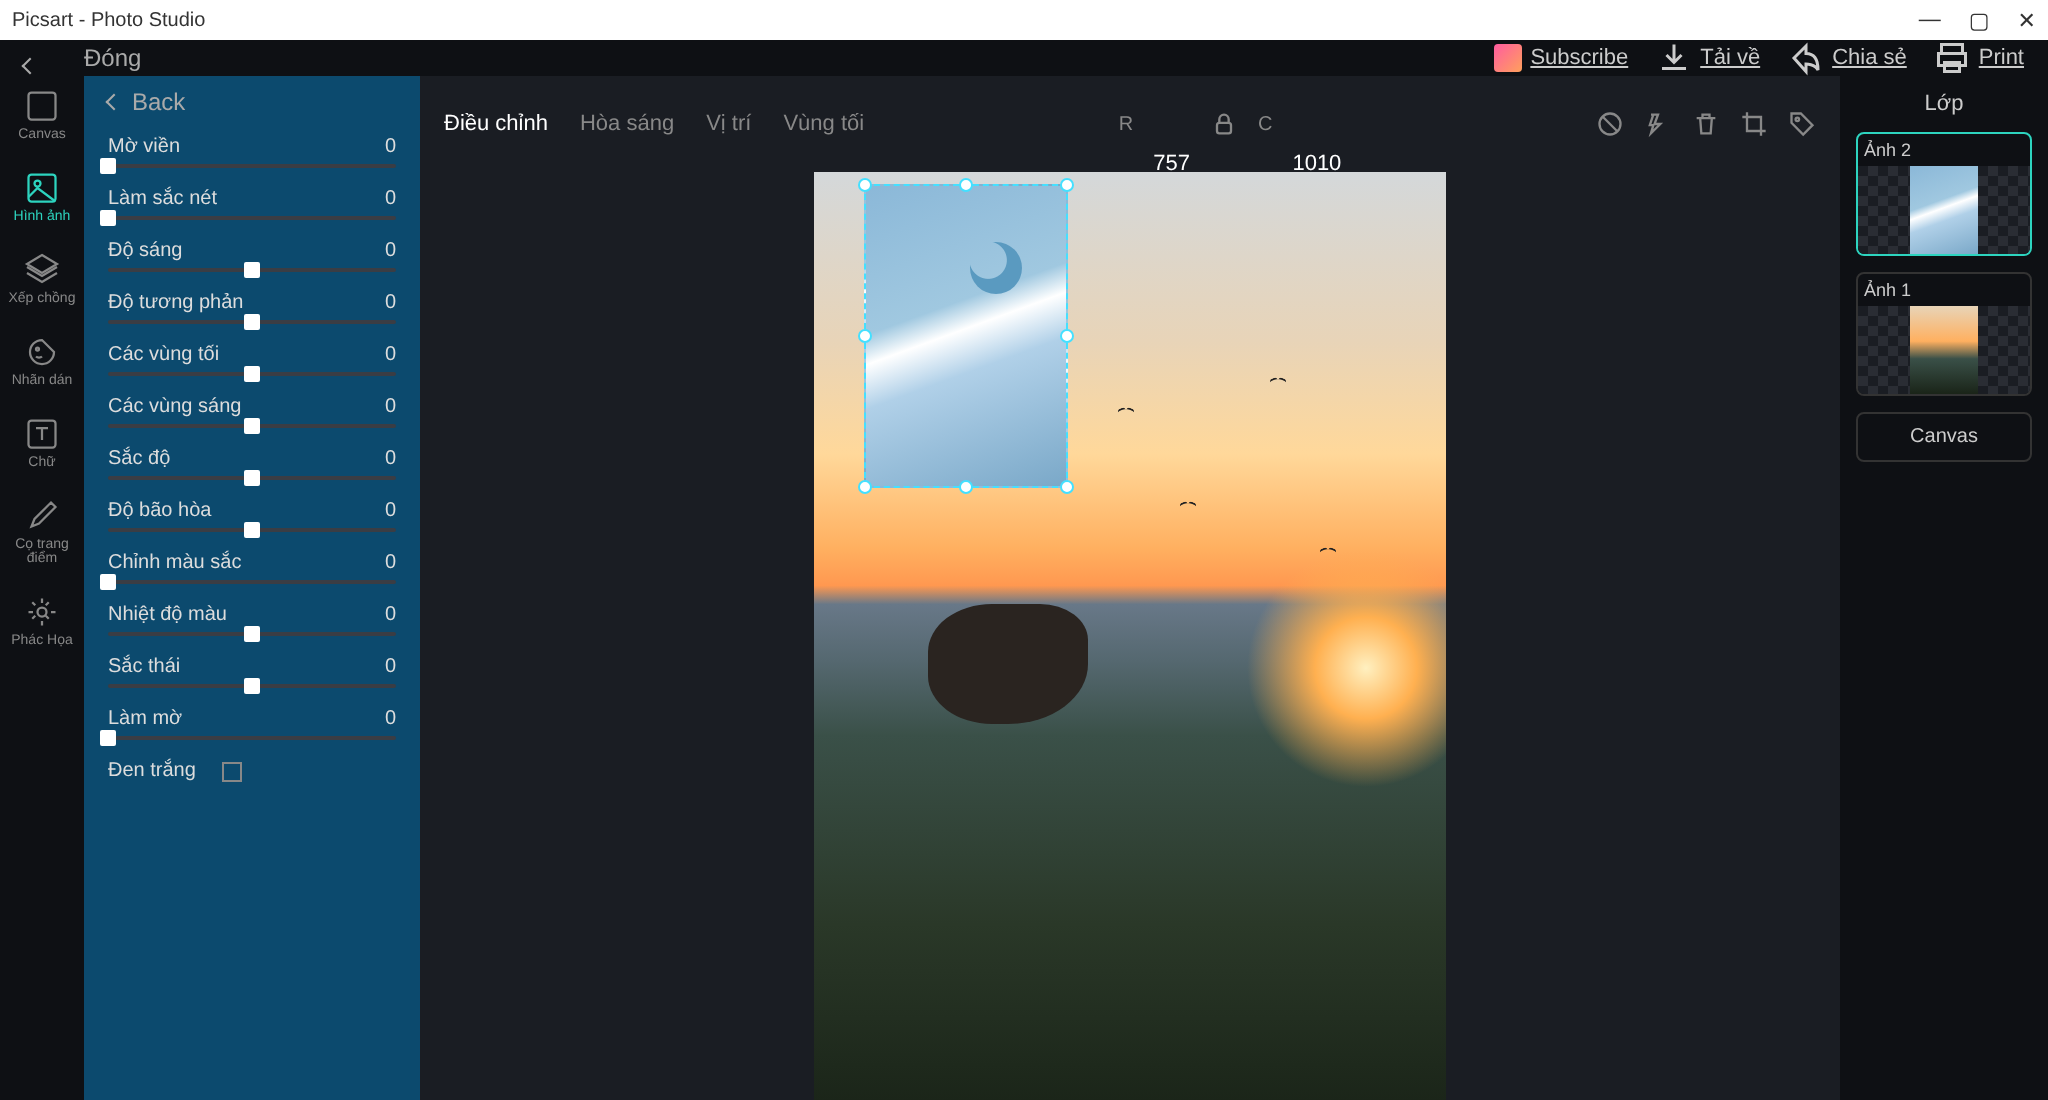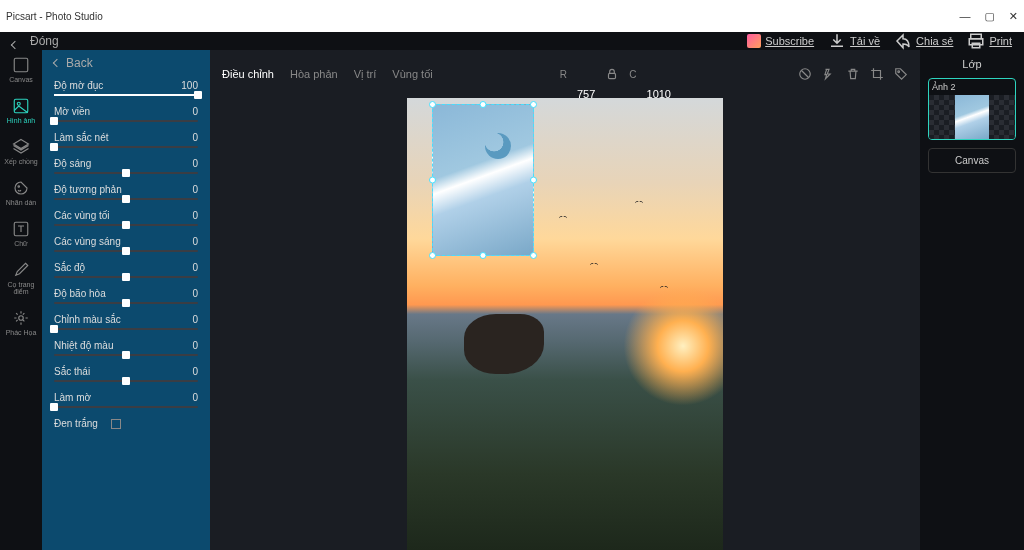--- a/index.html
+++ b/index.html
@@ -1,22 +1,22 @@
 <!DOCTYPE html>
 <html><head>
 <meta charset="utf-8">
 <style>
 * { margin: 0; padding: 0; box-sizing: border-box; font-family: -apple-system, BlinkMacSystemFont, "Segoe UI", sans-serif; }
 body { background: #f0f0f0; width: 1024px; height: 550px; overflow: hidden; }
-.titlebar { height: 32px; background: #fff; display: flex; align-items: center; justify-content: space-between; padding: 0 6px; font-size: 10px; color: #333; }
+.titlebar { height: 20px; background: #fff; display: flex; align-items: center; justify-content: space-between; padding: 0 6px; font-size: 10px; color: #333; }
 .titlebar-right { display: flex; gap: 14px; align-items: center; }
 .win-btn { cursor: pointer; font-size: 11px; }
 .app { height: 530px; background: #0e1014; display: flex; flex-direction: column; }
 .topbar { height: 30px; display: flex; align-items: center; justify-content: space-between; padding: 0 12px; }
-.topbar-left { display: flex; align-items: flex-end; gap: 12px; color: #aaa; font-size: 12px; cursor: pointer; }
+.topbar-left { display: flex; align-items: flex-end; gap: 24px; color: #aaa; font-size: 12px; cursor: pointer; }
 .topbar-right { display: flex; align-items: center; gap: 14px; color: #ccc; font-size: 11px; }
 .subscribe { display: flex; align-items: center; gap: 4px; }
 .sub-icon { width: 14px; height: 14px; background: linear-gradient(135deg,#ff5ca0,#ffa05c); border-radius: 2px; }
 .tr-item { display: flex; align-items: center; gap: 4px; cursor: pointer; text-decoration: underline; }
 .main { flex: 1; display: flex; }
 .sidebar-tools { width: 42px; background: #0e1014; display: flex; flex-direction: column; align-items: center; padding-top: 6px; gap: 14px; }
 .tool-item { display: flex; flex-direction: column; align-items: center; gap: 2px; cursor: pointer; color: #888; }
 .tool-item.active { color: #2dd4bf; }
 .tool-icon { width: 18px; height: 18px; }
 .tool-label { font-size: 7px; text-align: center; }
@@ -162,30 +162,20 @@
     </div>
 
     <div class="adjust-panel">
       <div class="back-row">
         <span class="chevron"></span>
         <span>Back</span>
       </div>
 
       <div class="slider-group">
         <div class="slider-label-row">
-            <span>Độ mờ đục</span>
-            <span>100</span>
-          </div>
-        <div class="slider-track">
-            <div class="slider-fill" style="width:100%"></div>
-            <div class="slider-thumb" style="left:100%"></div>
-          </div>
-      </div>
-      <div class="slider-group">
-        <div class="slider-label-row">
             <span>Mờ viền</span>
             <span>0</span>
           </div>
         <div class="slider-track">
             <div class="slider-thumb" style="left:0%"></div>
           </div>
       </div>
       <div class="slider-group">
         <div class="slider-label-row">
             <span>Làm sắc nét</span>
@@ -288,21 +278,21 @@
       <div class="checkbox-row">
         <span>Đen trắng</span>
         <span class="checkbox"></span>
       </div>
     </div>
 
     <div class="canvas-area">
       <div class="canvas-tabs">
         <div class="tabs-left">
           <span class="tab active">Điều chỉnh</span>
-          <span class="tab">Hòa phản</span>
+          <span class="tab">Hòa sáng</span>
           <span class="tab">Vị trí</span>
           <span class="tab">Vùng tối</span>
         </div>
         <div class="tabs-center">
           <span class="dim-label">R</span>
           <span class="dim-val">757</span>
           <svg width="14" height="14" viewBox="0 0 24 24" fill="none" stroke="#888" stroke-width="2">
               <rect x="6" y="11" width="12" height="9" rx="2"></rect>
               <path d="M8 11V8a4 4 0 018 0v3"></path>
             </svg>
@@ -355,16 +345,22 @@
     </div>
 
     <div class="layers-panel">
       <div class="layers-title">Lớp</div>
       <div class="layer-thumb active">
         <div class="layer-name">Ảnh 2</div>
         <div class="layer-img">
             <div class="thumb-inner" style="background:linear-gradient(160deg,#8bb8d8,#a0c8e0 40%,#fff 48%,#b0d0e8 60%,#7aa8c8)"></div>
           </div>
       </div>
+      <div class="layer-thumb">
+        <div class="layer-name">Ảnh 1</div>
+        <div class="layer-img">
+            <div class="thumb-inner" style="background:linear-gradient(180deg,#e8d4b8 0%,#ffb060 40%,#3a5048 60%,#1a2418 100%)"></div>
+          </div>
+      </div>
       <div class="layer-canvas-btn">Canvas</div>
     </div>
   </div>
 </div>
 
 </body></html>

